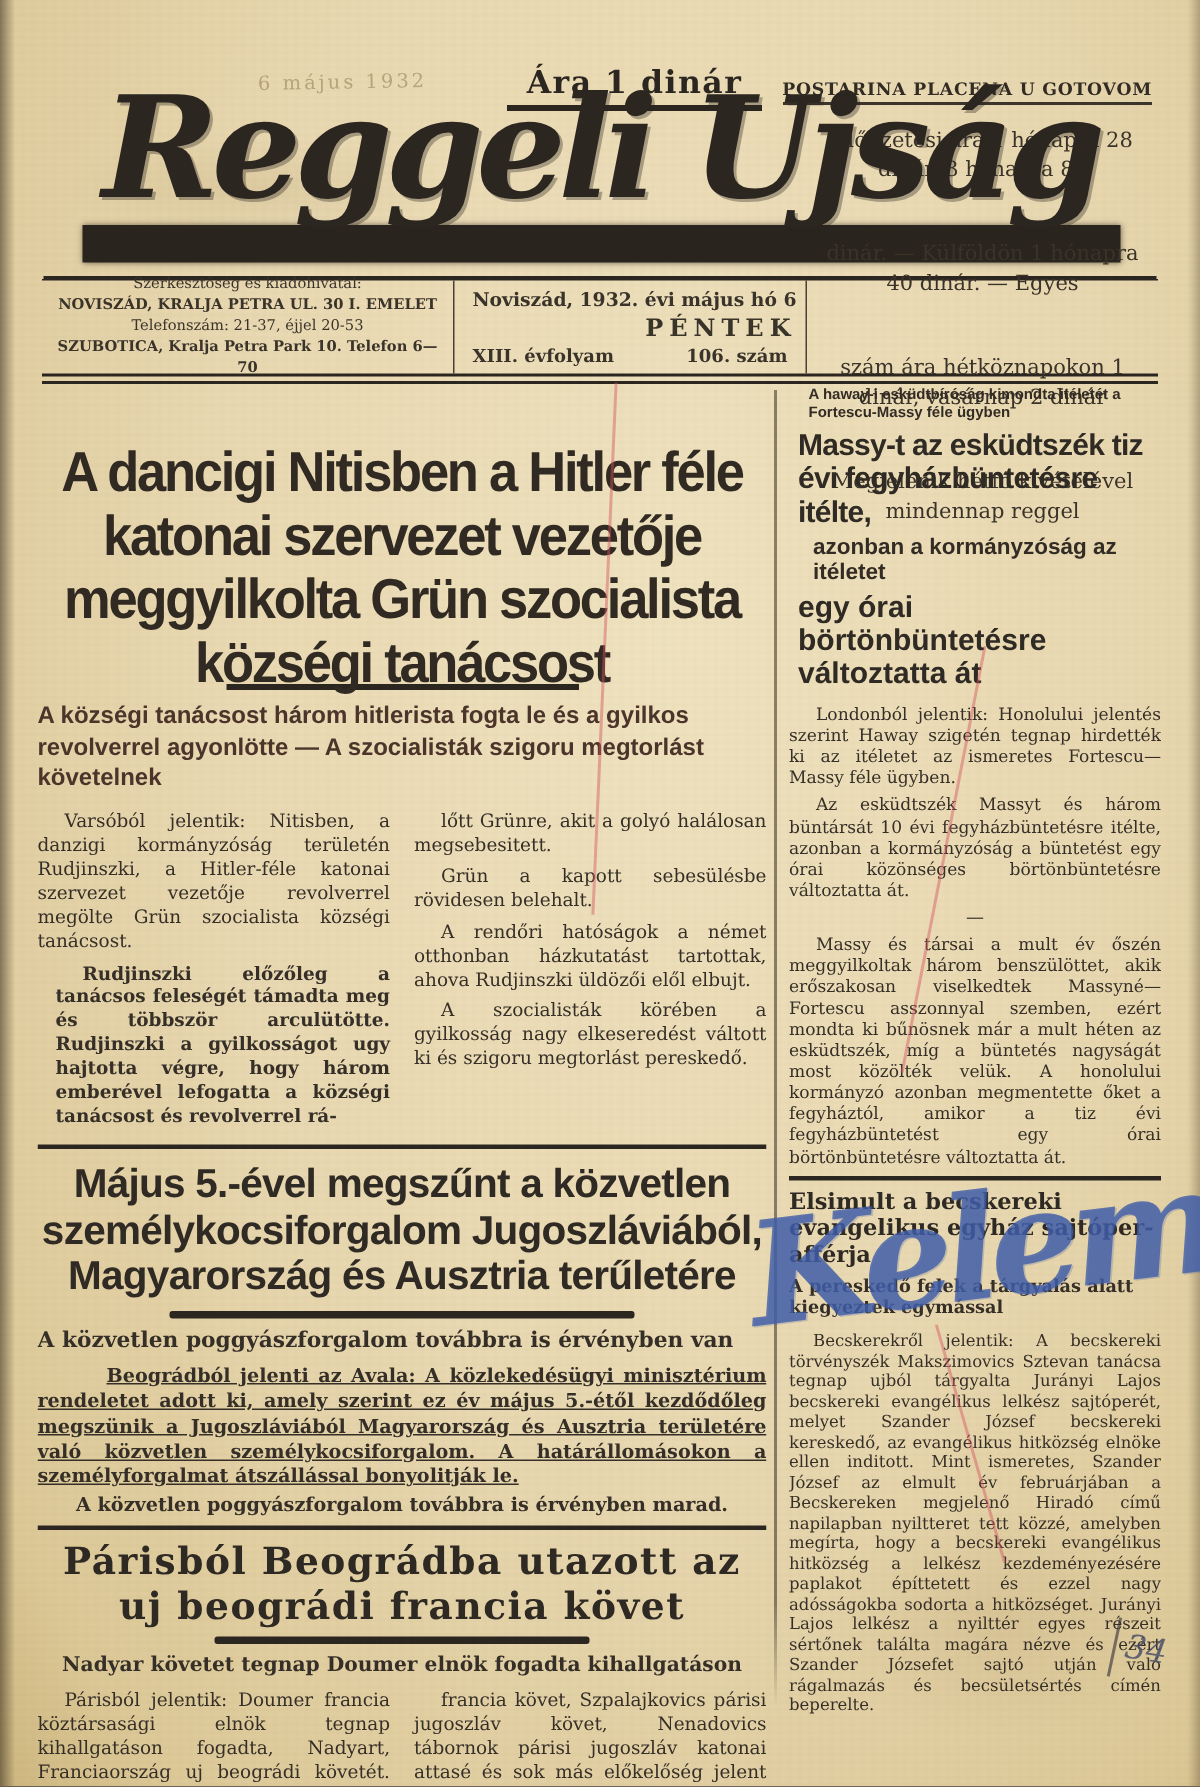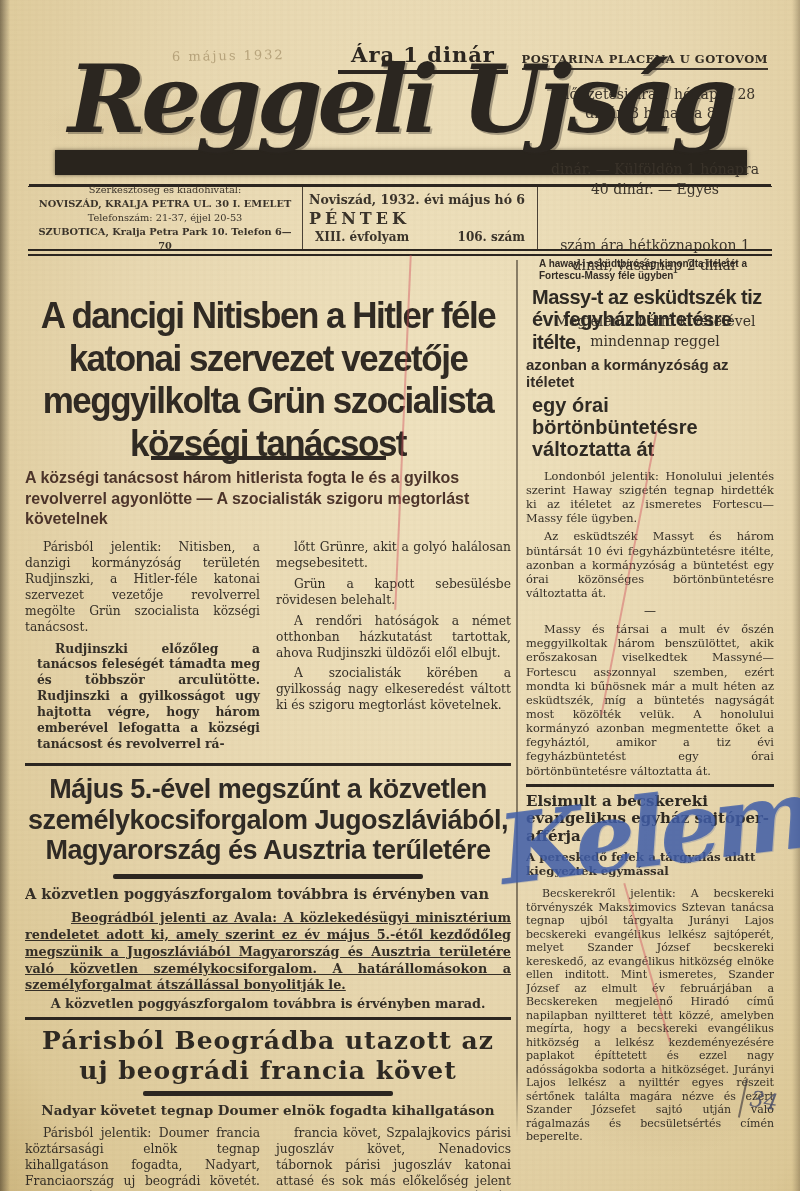--- a/index.html
+++ b/index.html
@@ -38,21 +38,21 @@
     text-shadow:2px 2px 0 rgba(43,38,32,.35);}
 
   
   .infobar{position:absolute;left:28px;top:186px;width:744px;height:62px;
     border-top:1px solid #2c2620;border-bottom:7px double #2c2620;
     box-shadow:0 -3px 0 -1px #2c2620;
     display:flex;align-items:stretch;color:#3a332a;}
   .ib-cell{padding:4px 6px;display:flex;flex-direction:column;justify-content:center;}
   .ib-left{width:262px;text-align:center;font-size:9.8px;line-height:1.42;}
   .ib-left .b{font-weight:bold;}
-  .ib-center{width:222px;text-align:left;border-left:1px solid #4a4136;border-right:1px solid #4a4136;}
+  .ib-center{width:222px;text-align:right;border-left:1px solid #4a4136;border-right:1px solid #4a4136;}
   .ib-date{font-weight:bold;font-size:12.5px;}
   .ib-day{font-weight:bold;font-size:16px;letter-spacing:4px;margin:2px 0;}
   .ib-volrow{display:flex;justify-content:space-between;font-weight:bold;font-size:12px;padding:0 6px;}
   .ib-right{flex:1;text-align:center;font-size:14px;line-height:1.42;gap:36px;}
 
   
   .col-sep{position:absolute;left:516px;top:260px;width:2px;height:878px;
     background:linear-gradient(to bottom, rgba(70,60,46,.6) 0 92%, rgba(70,60,46,0));}
 
   .main-left{position:absolute;left:25px;top:258px;width:486px;height:933px;overflow:hidden;margin-top:36px;}
@@ -82,21 +82,21 @@
   .paris-head{font-weight:bold;font-size:25px;line-height:1.18;letter-spacing:1px;
     text-align:center;color:#2e2922;margin:6px 0 0;}
   .paris-sub{font-weight:bold;font-size:13.5px;text-align:center;margin:2px 0 8px;}
 
   
   .massy-kicker{font-family:"Liberation Sans",sans-serif;font-weight:bold;font-size:10px;
     line-height:1.2;color:#332c25;margin:0 13px 4px;}
   .massy-h1{font-family:"Liberation Sans",sans-serif;font-weight:bold;font-size:20px;
     line-height:1.12;letter-spacing:-.5px;color:#2f2a23;margin:2px 0 3px 6px;}
   .massy-h2{font-family:"Liberation Sans",sans-serif;font-weight:bold;font-size:15px;
-    line-height:1.15;color:#332c25;margin:0 0 3px;}
+    line-height:1.15;color:#332c25;margin:0 16px 3px;}
   .massy-h3{font-family:"Liberation Sans",sans-serif;font-weight:bold;font-size:20px;
     line-height:1.12;color:#2f2a23;margin:0 0 8px 6px;}
   .rail .bodytxt p{font-size:11.4px;line-height:1.24;margin-bottom:4px;}
   .dash-div{text-align:center;font-size:12px;margin:2px 0 4px;}
 
   .press-head{font-weight:bold;font-size:15px;line-height:1.18;text-align:left;
     color:#2e2922;margin:6px 0 4px;}
   .press-sub{font-weight:bold;font-size:11.8px;line-height:1.25;margin:0 0 8px;}
   .press-body p{font-size:11px;line-height:1.23;text-align:justify;text-indent:16px;margin:0 0 5px;}
 
@@ -157,28 +157,28 @@
   <div class="col-sep"></div>
 
   <div class="main-left">
 
     <article>
       <h1 class="lead-head">A dancigi Nitisben a Hitler féle katonai szervezet vezetője meggyilkolta Grün szocialista községi tanácsost</h1>
       <div class="rule-short"></div>
       <p class="lead-sub">A községi tanácsost három hitlerista fogta le és a gyilkos revolverrel agyonlötte — A szocialisták szigoru megtorlást követelnek</p>
       <div class="twocol bodytxt">
         <div class="c">
-          <p>Párisból jelentik: Nitisben, a danzigi kormányzóság területén Rudjinszki, a Hitler-féle katonai szervezet vezetője revolverrel megölte Grün szocialista községi tanácsost.</p>
+          <p>Varsóból jelentik: Nitisben, a danzigi kormányzóság területén Rudjinszki, a Hitler-féle katonai szervezet vezetője revolverrel megölte Grün szocialista községi tanácsost.</p>
           <p class="b">Rudjinszki előzőleg a tanácsos feleségét támadta meg és többször arculütötte. Rudjinszki a gyilkosságot ugy hajtotta végre, hogy három emberével lefogatta a községi tanácsost és revolverrel rá-</p>
         </div>
         <div class="c">
           <p>lőtt Grünre, akit a golyó halálosan megsebesitett.</p>
           <p>Grün a kapott sebesülésbe rövidesen belehalt.</p>
           <p>A rendőri hatóságok a német otthonban házkutatást tartottak, ahova Rudjinszki üldözői elől elbujt.</p>
-          <p>A szocialisták körében a gyilkosság nagy elkeseredést váltott ki és szigoru megtorlást követelnek.</p>
+          <p>A szocialisták körében a gyilkosság nagy elkeseredést váltott ki és szigoru megtorlást pereskedő.</p>
         </div>
       </div>
     </article>
 
     <hr class="heavy">
 
     <article>
       <h2 class="transport-head">Május 5.-ével megszűnt a közvetlen személykocsiforgalom Jugoszláviából, Magyarország és Ausztria terűletére</h2>
       <div class="rule-mid"></div>
       <p class="transport-sub">A közvetlen poggyászforgalom továbbra is érvényben van</p>

